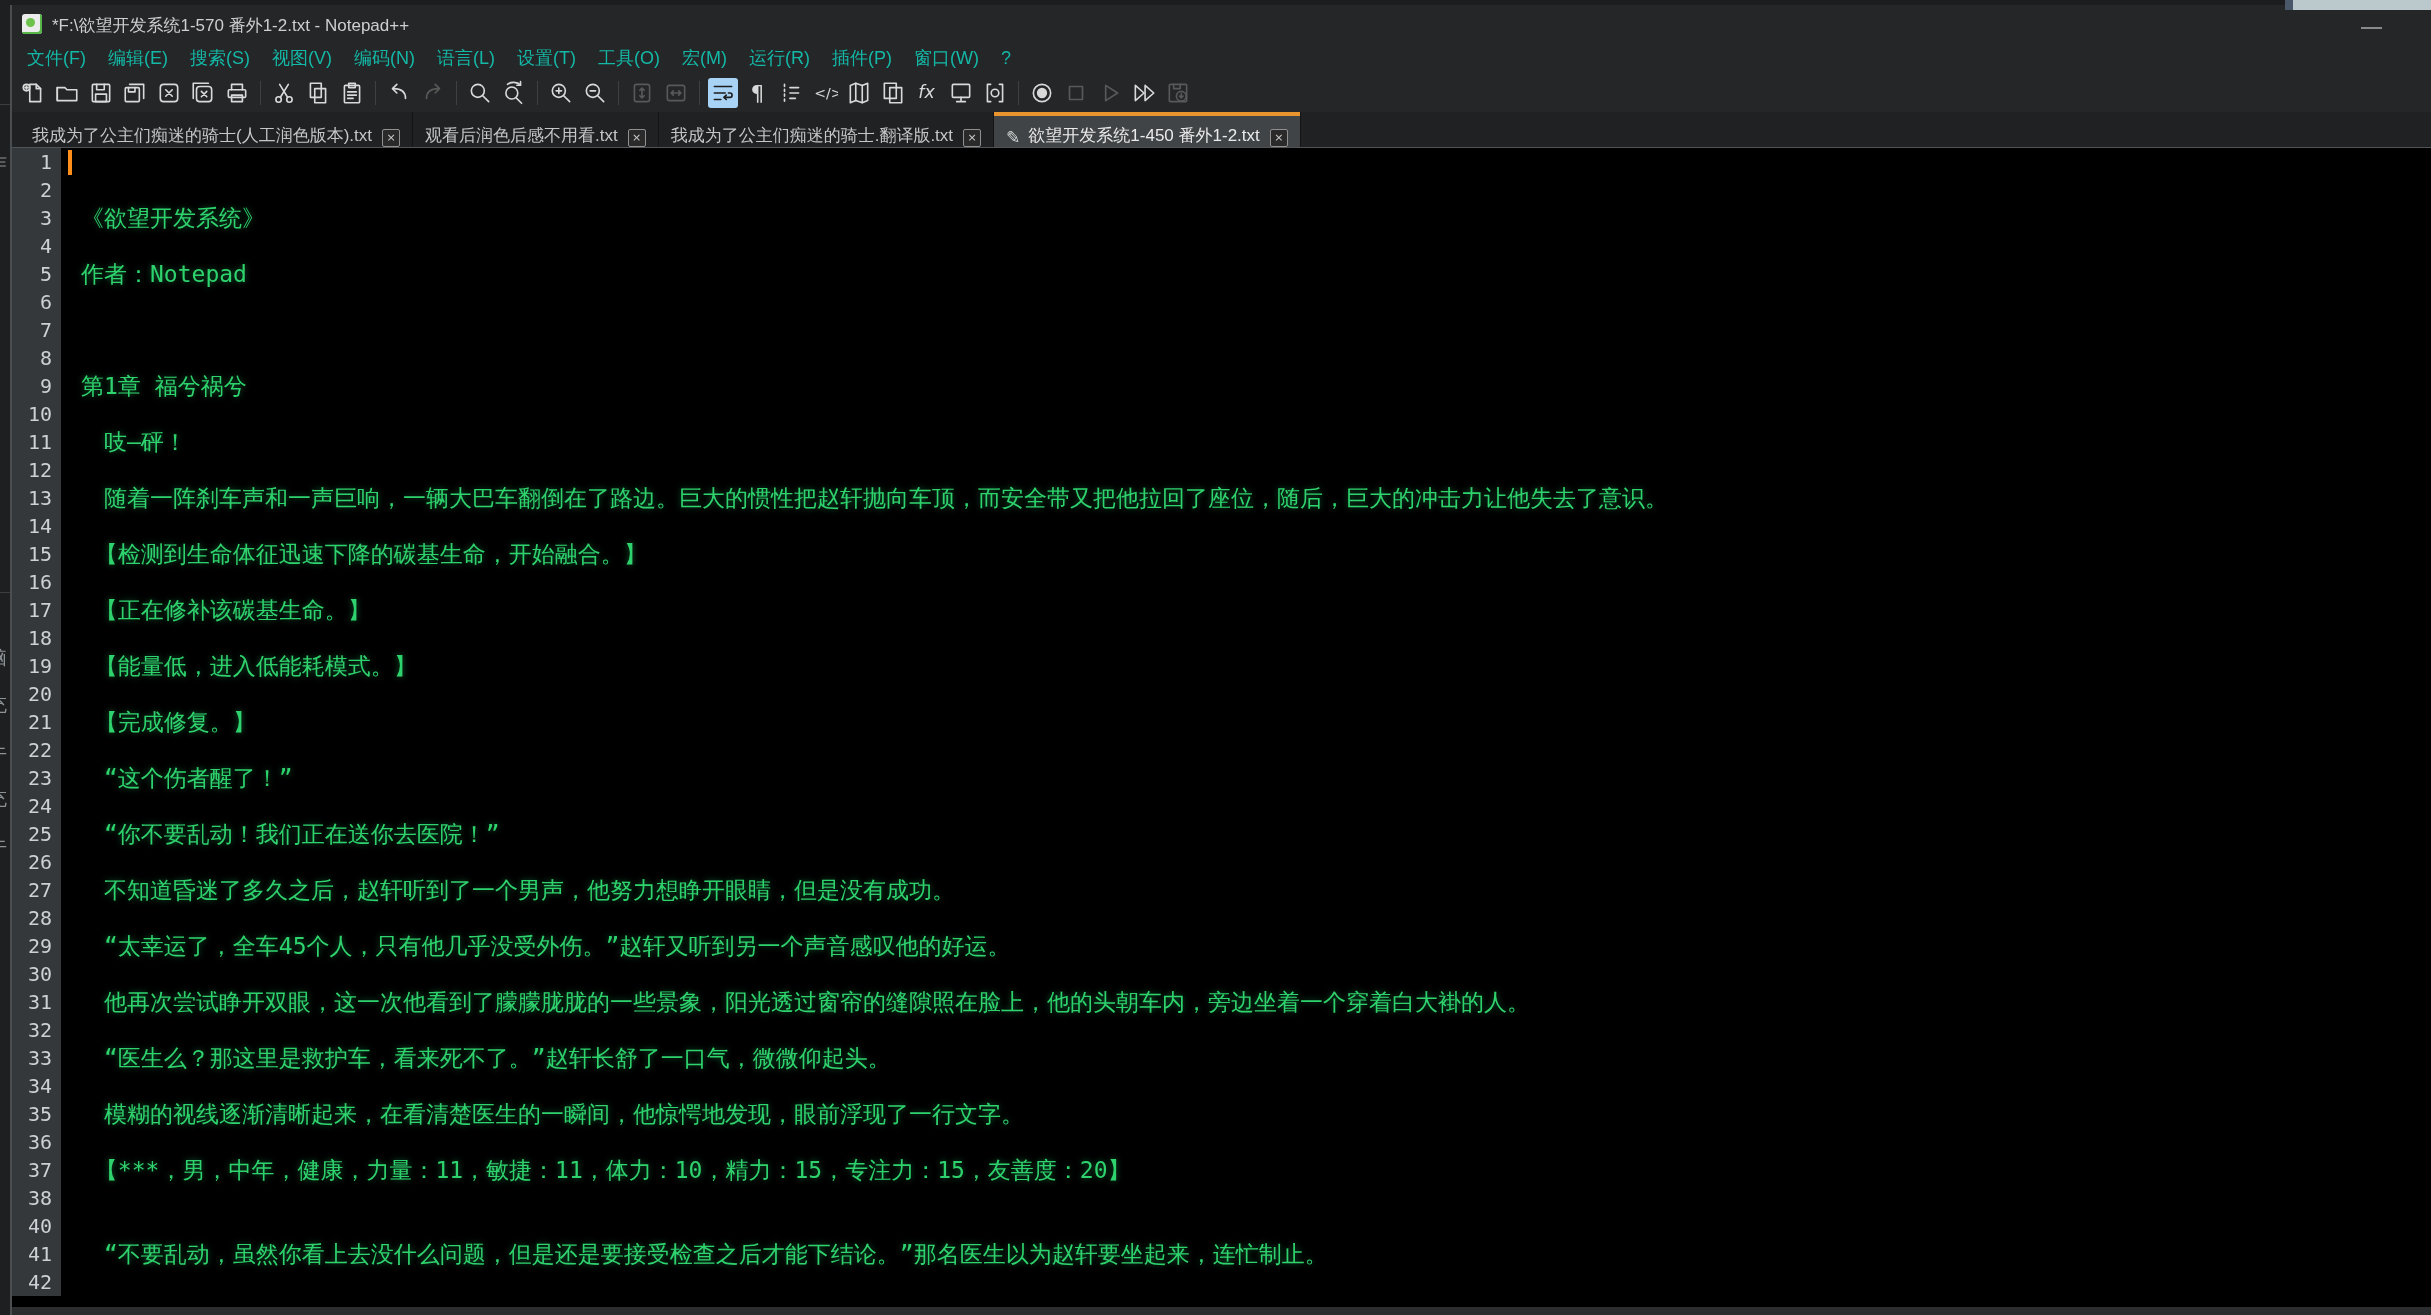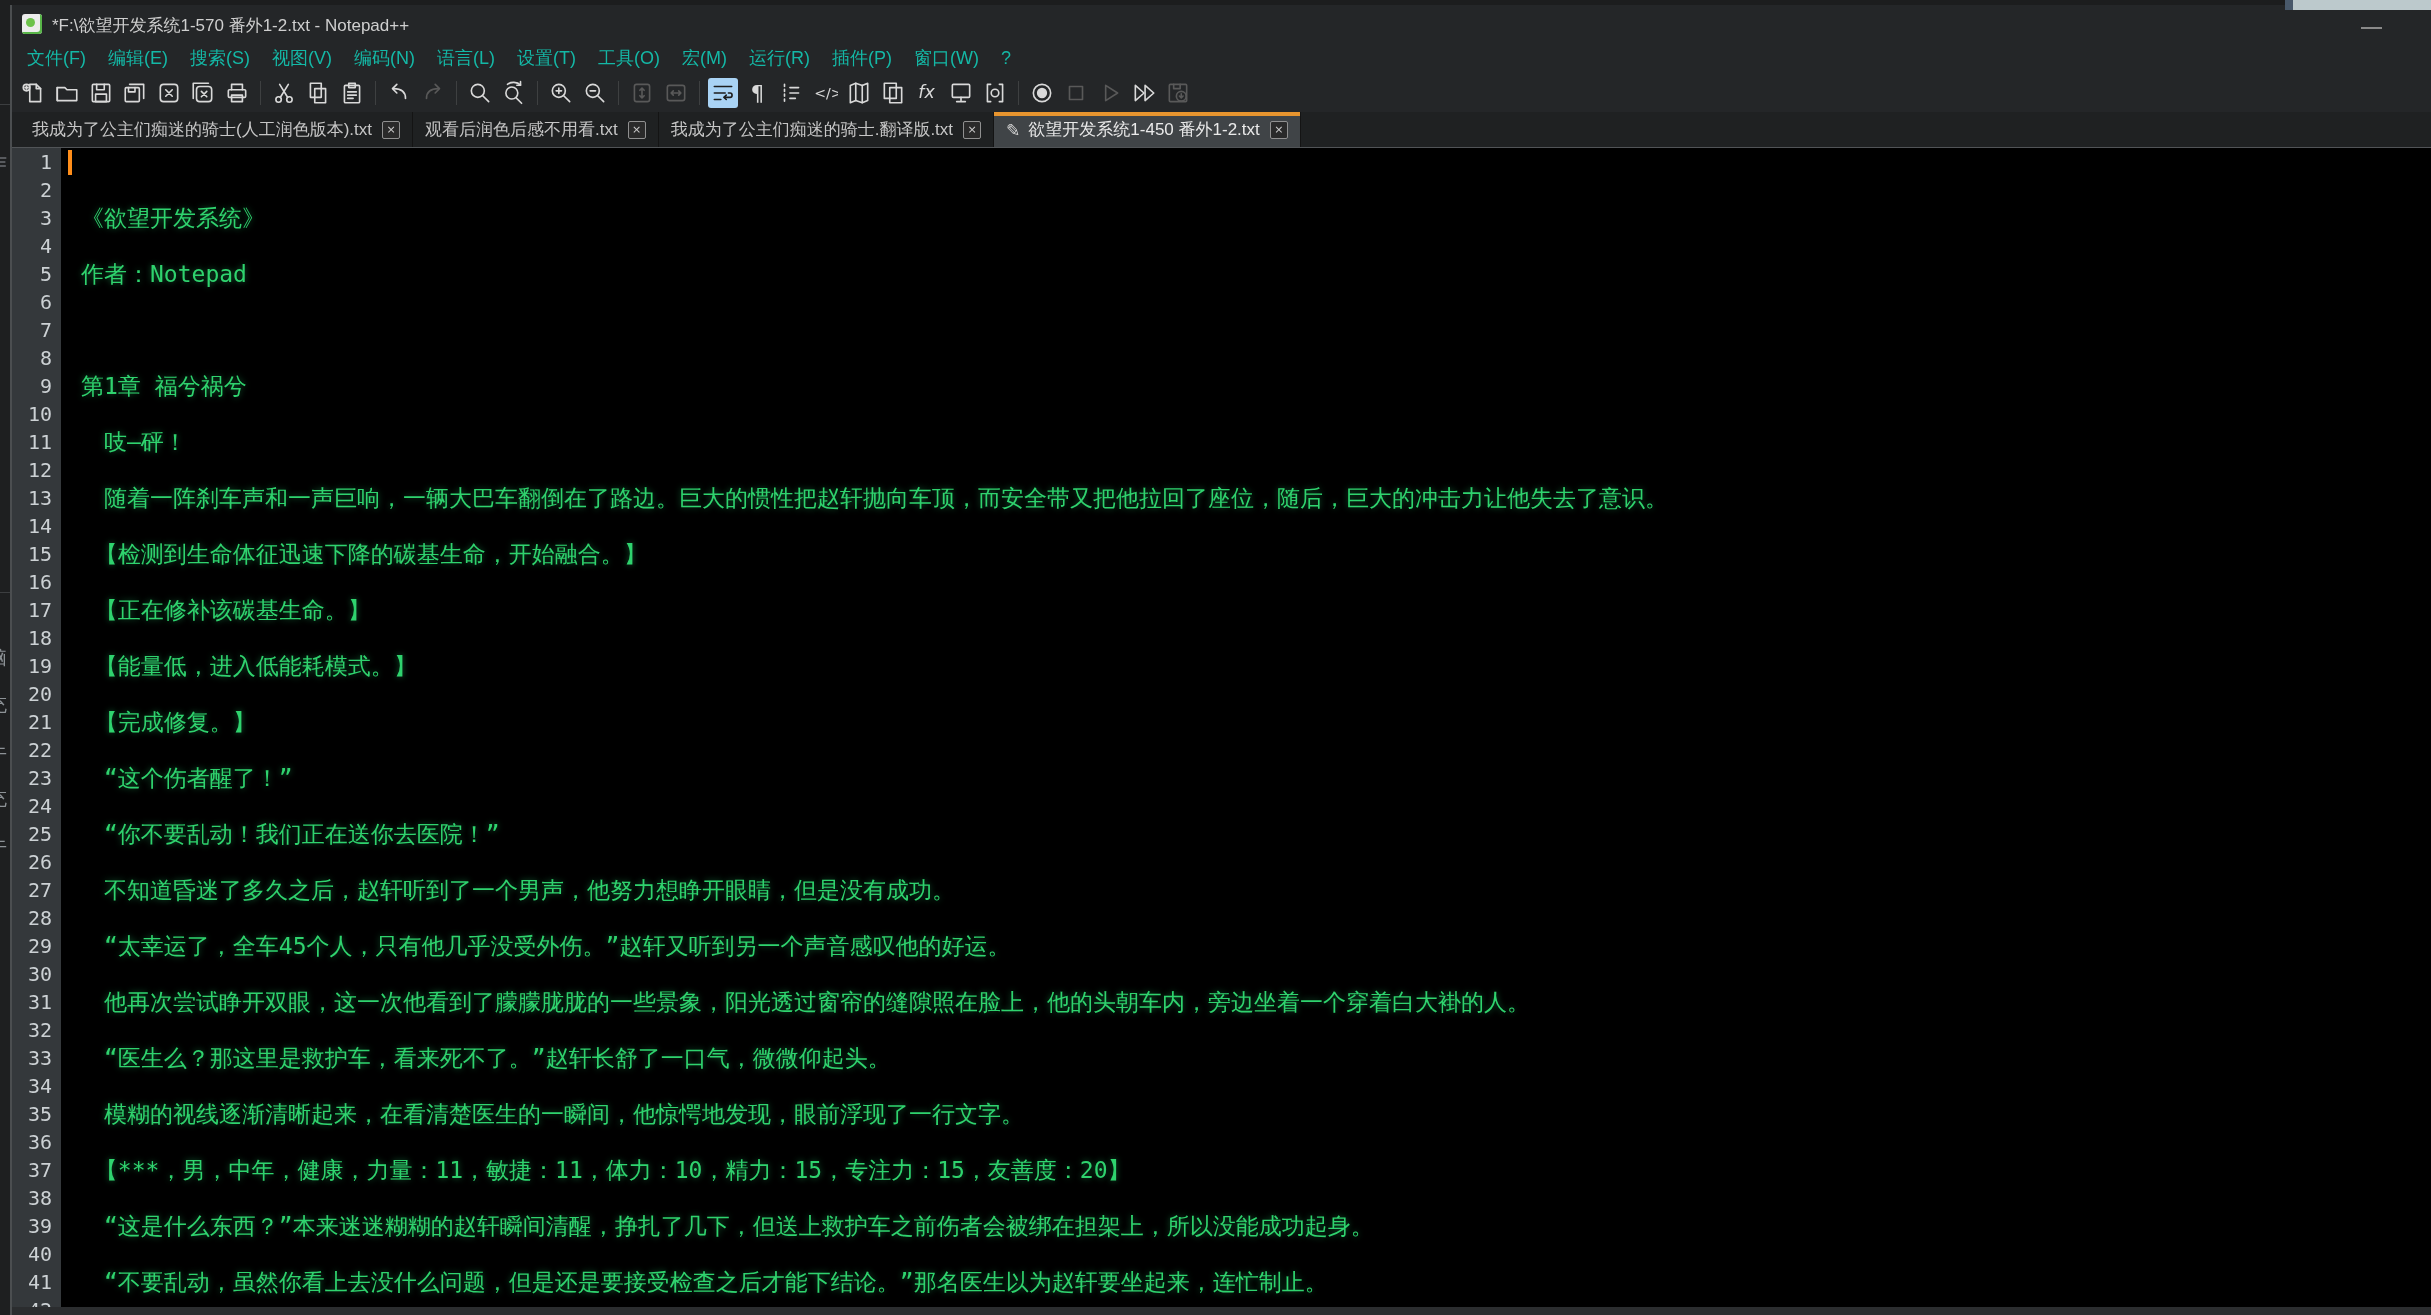--- a/index.html
+++ b/index.html
@@ -39,21 +39,21 @@
           stroke-linecap:round;stroke-linejoin:round;}
   .tb svg text{fill:#d9d9d9;stroke:none;font-family:"DejaVu Sans",sans-serif;}
   .tb.dim svg{stroke:#595959;}
   .tb.active{background:#a9d3f5;}
   .tb.active svg{stroke:#1d1d1d;}
   .sep{width:1px;height:24px;background:#3e4041;margin:0 4px;}
 
   
   .tabbar{position:absolute;left:0;top:107px;right:0;height:35px;background:#1f2122;
           display:flex;align-items:stretch;padding-left:8px;border-bottom:1px solid #515457;}
-  .tab{display:flex;align-items:center;padding:0 12px;border-right:1px solid #141414;
+  .tab{display:flex;align-items:flex-end;padding:0 12px;border-right:1px solid #141414;
        color:#c6c6c6;font-size:17px;white-space:nowrap;position:relative;}
   .tab.active{background:#404447;color:#eaeaea;}
   .tab.active::before{content:"";position:absolute;left:0;top:0;right:0;height:4px;background:#e8952f;}
   .tab .pencil{font-family:"DejaVu Sans",sans-serif;font-size:17px;color:#d5d5d5;margin-right:8px;}
   .tab .closebox{width:16px;height:16px;margin-left:10px;border:1px solid #909090;border-radius:2px;
                  background:#2a2a2a;color:#cccccc;font-size:11px;line-height:15px;text-align:center;
                  font-family:"DejaVu Sans",sans-serif;}
 
   
   .editor{position:absolute;left:0;top:143px;right:0;bottom:0;background:#000;overflow:hidden;}
@@ -490,24 +490,20 @@
           </div>
           <div class="row">
             <span class="ln">37</span>
             <span class="lt"> 【***，男，中年，健康，力量：11，敏捷：11，体力：10，精力：15，专注力：15，友善度：20】</span>
           </div>
           <div class="row">
             <span class="ln">38</span>
             <span class="lt"></span>
           </div>
           <div class="row">
-            <span class="ln">39</span>
-            <span class="lt">　“这是什么东西？”本来迷迷糊糊的赵轩瞬间清醒，挣扎了几下，但送上救护车之前伤者会被绑在担架上，所以没能成功起身。</span>
-          </div>
-          <div class="row">
             <span class="ln">40</span>
             <span class="lt"></span>
           </div>
           <div class="row">
             <span class="ln">41</span>
             <span class="lt">　“不要乱动，虽然你看上去没什么问题，但是还是要接受检查之后才能下结论。”那名医生以为赵轩要坐起来，连忙制止。</span>
           </div>
           <div class="row">
             <span class="ln">42</span>
             <span class="lt"></span>

